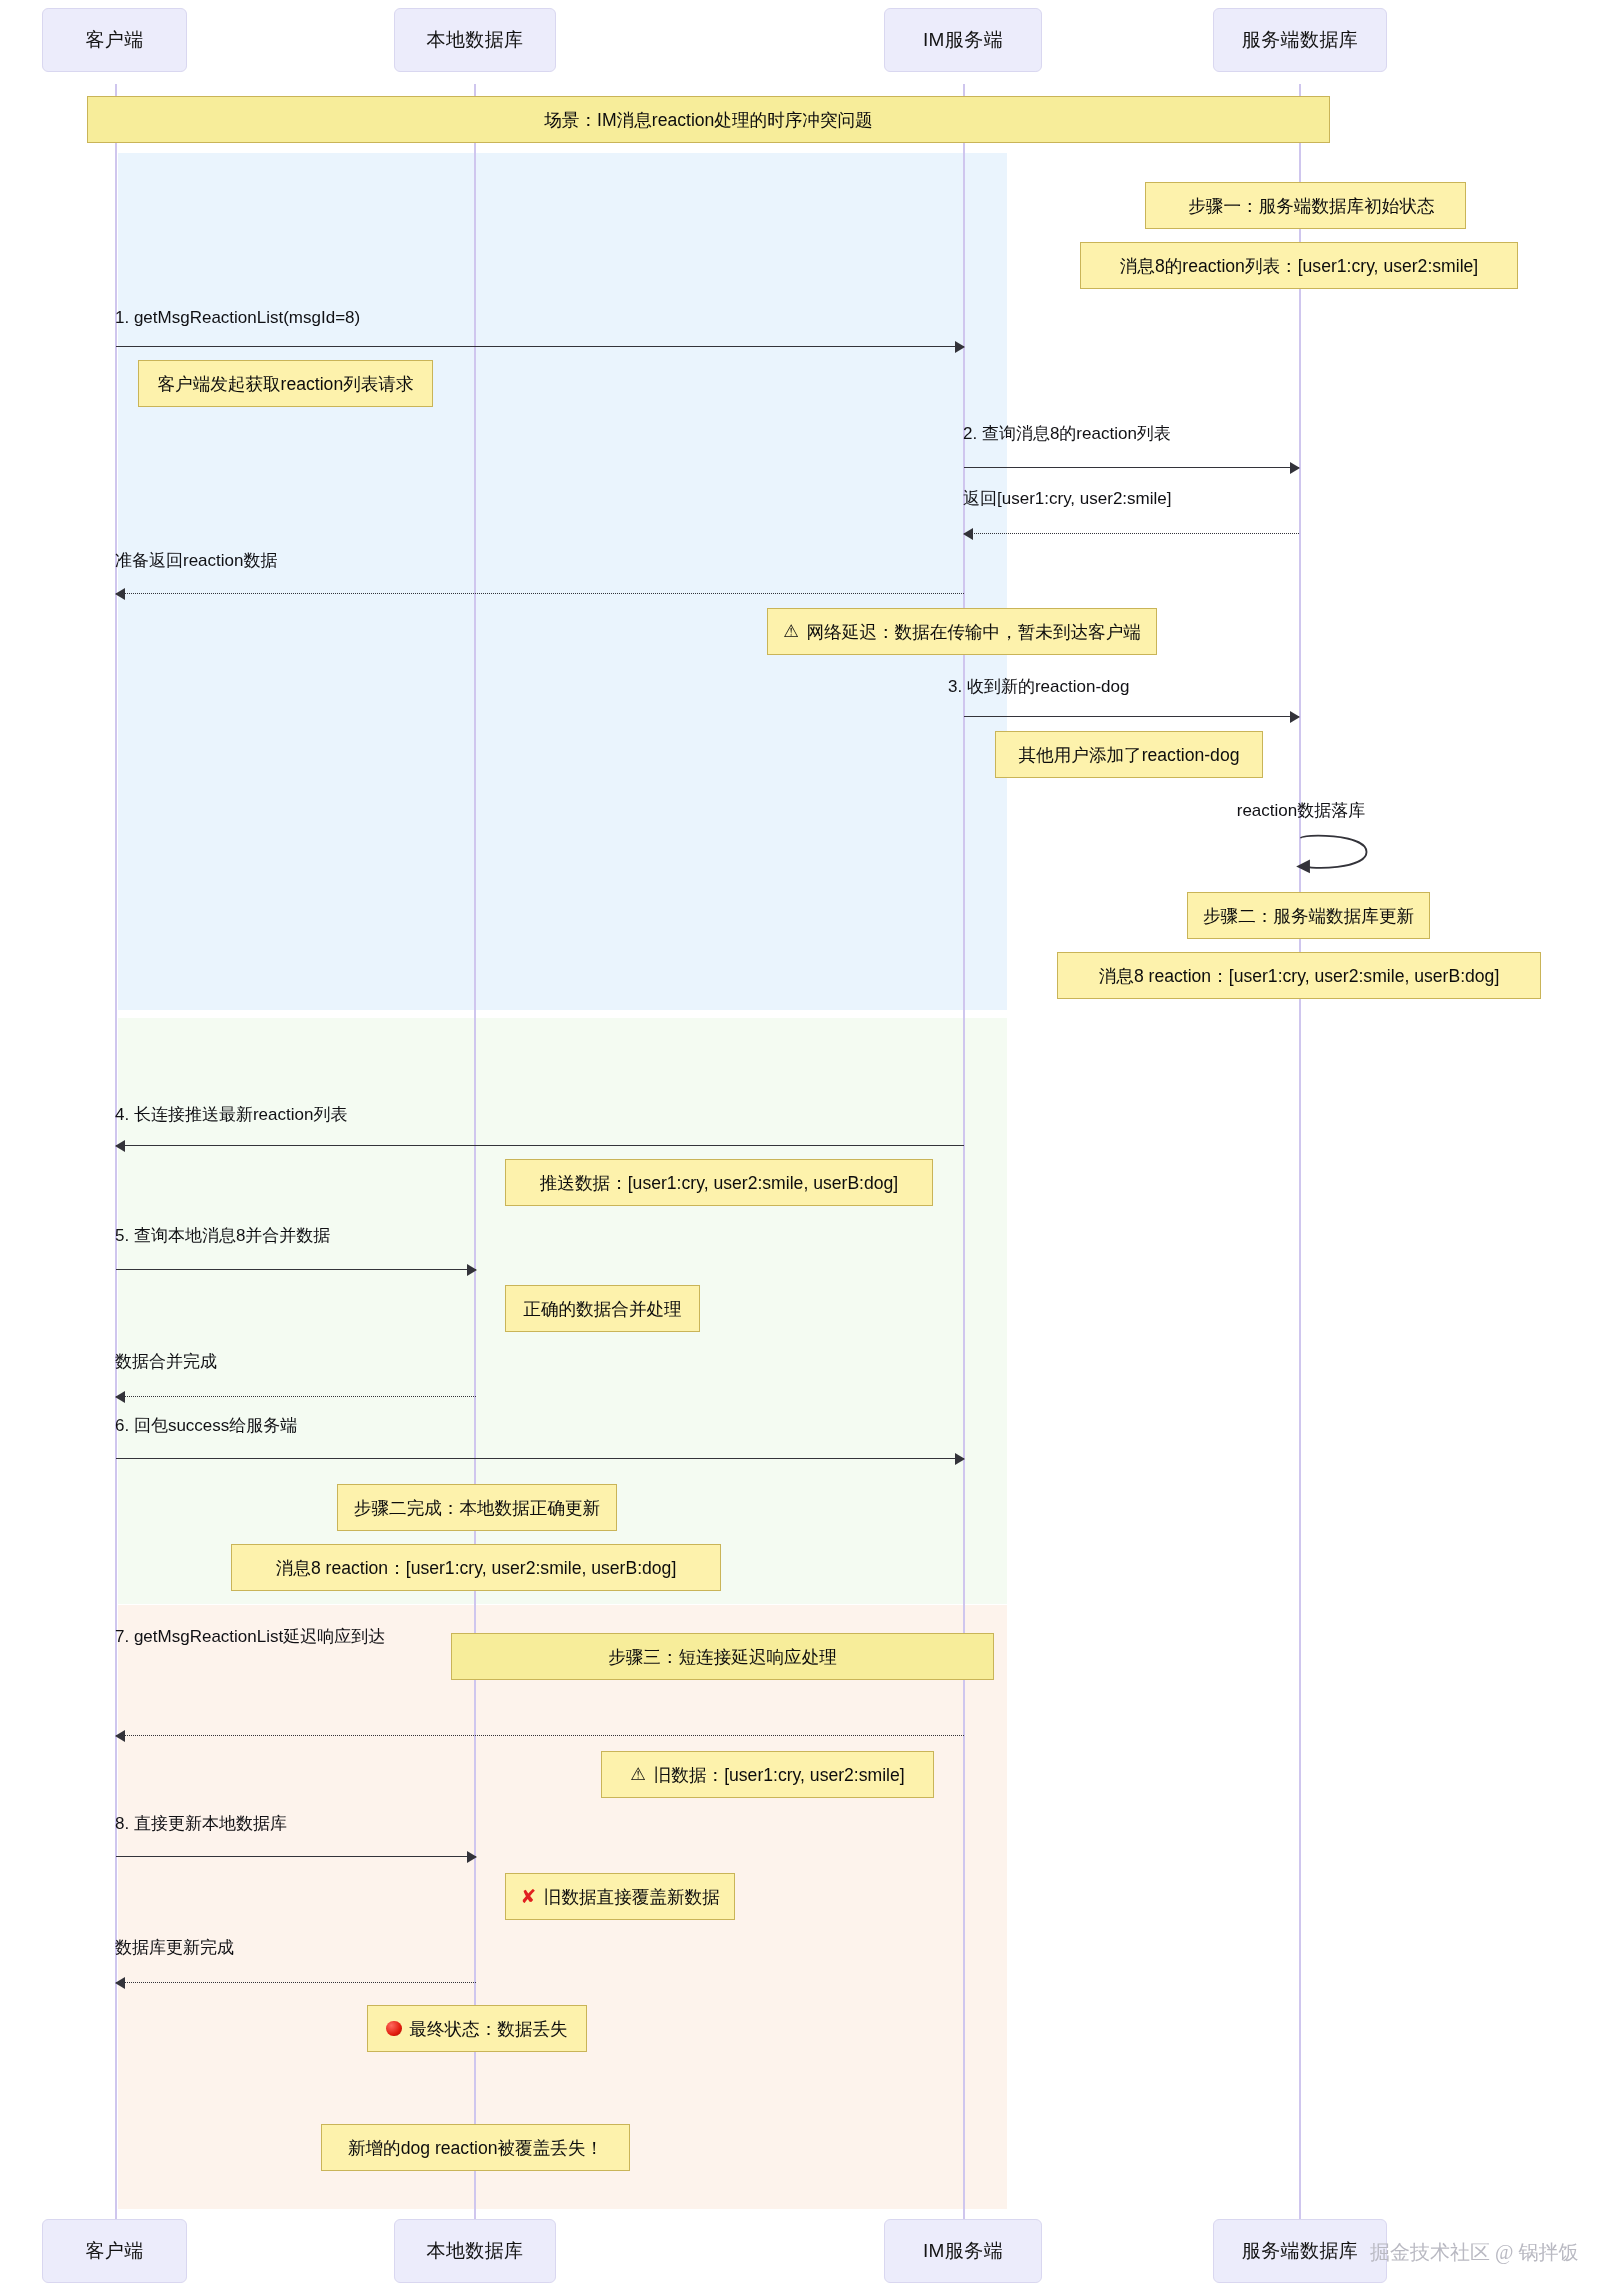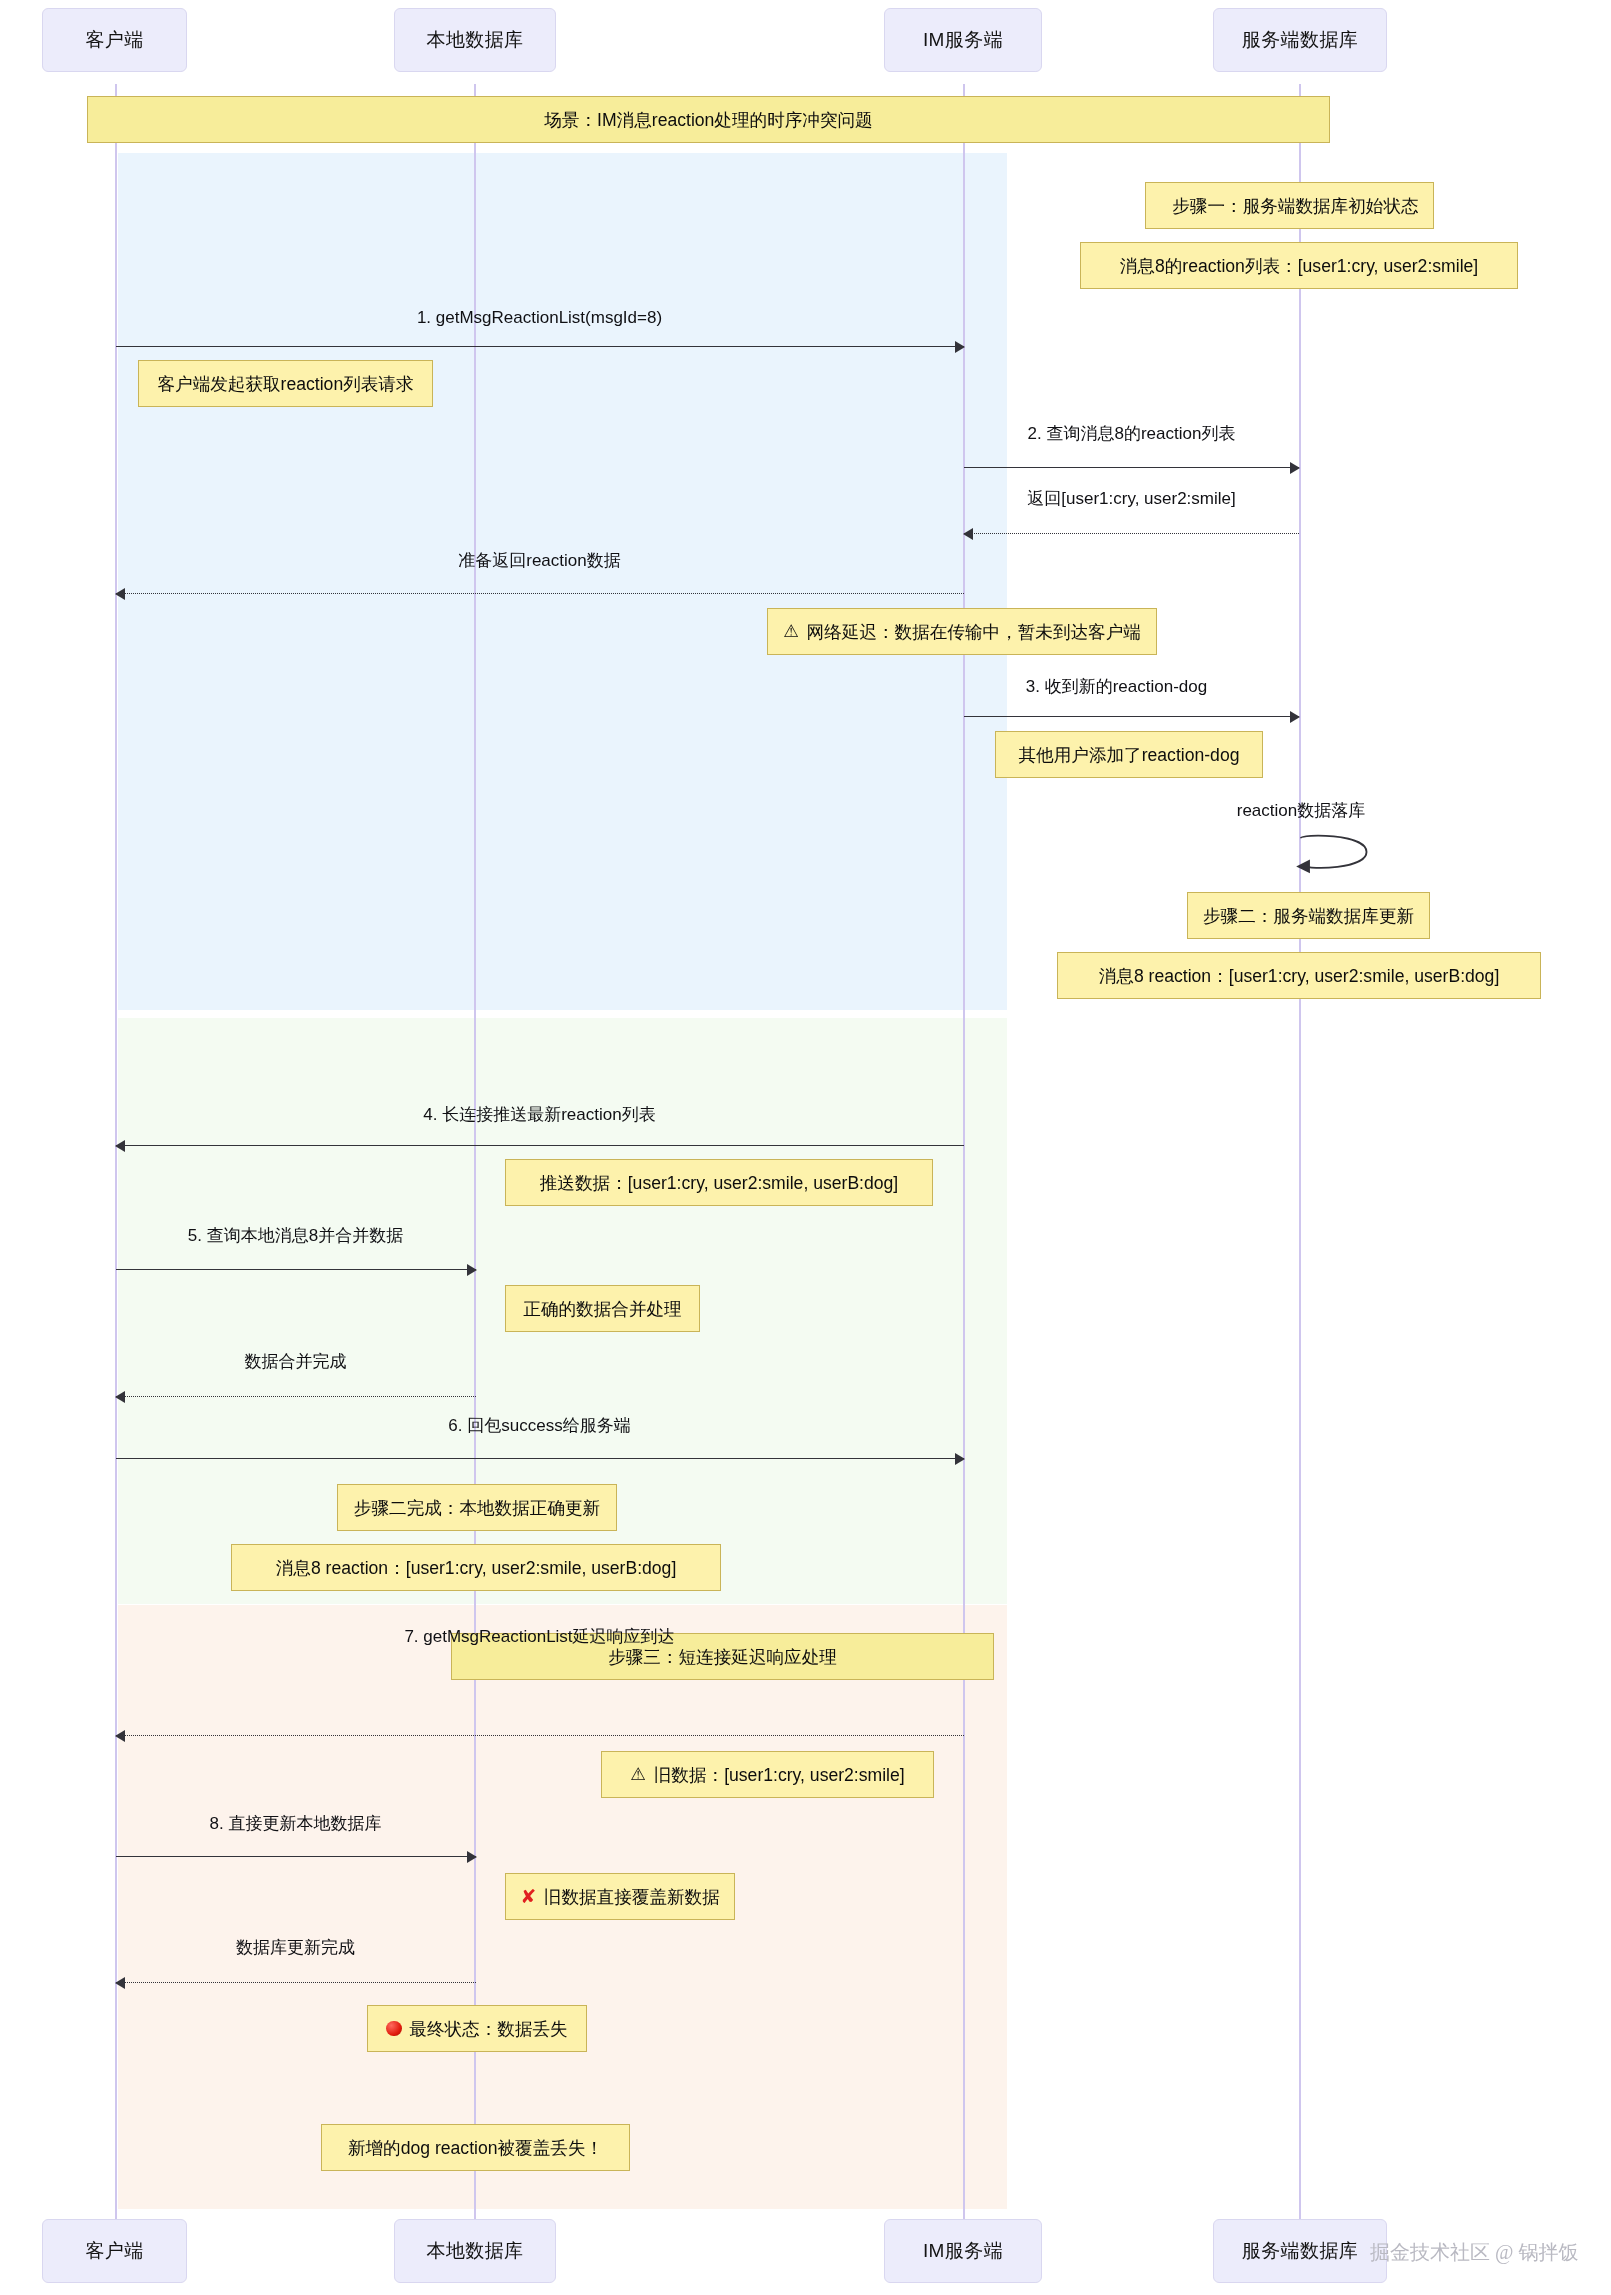--- a/index.html
+++ b/index.html
@@ -77,21 +77,21 @@
     position:absolute;top:-5.4px;width:0;height:0;
     border-top:6.1px solid transparent;border-bottom:6.1px solid transparent;
   }
   .msg .head.right{right:-0.8px;border-left:10.7px solid #33333a;}
   .msg .head.left{left:-0.8px;border-right:10.7px solid #33333a;}
   .msglabel{
     position:absolute;
     font-size:17px;
     color:#101014;
     white-space:nowrap;
-    text-align:center;
+    text-align:left;
   }
   
   .selfloop{position:absolute;}
   
   .watermark{
     position:absolute;
     font-size:20px;
     color:#b9b9c2;
     white-space:nowrap;
     font-family:"Liberation Serif","DejaVu Serif",serif;
@@ -121,21 +121,21 @@
       <span>IM服务端</span>
     </div>
   <div class="actor" style="left:1213px;top:7.7px;width:174px;">
       <span>服务端数据库</span>
     </div>
 
   <div class="note wide" style="left:87px;top:96px;width:1243px;height:47px;">
     <span>场景：IM消息reaction处理的时序冲突问题</span>
   </div>
 
-  <div class="note" style="left:1145px;top:182px;width:289px;height:47px;padding-left:24px;">
+  <div class="note" style="left:1145px;top:182px;width:321px;height:47px;padding-left:24px;">
     <span>步骤一：服务端数据库初始状态</span>
   </div>
   <div class="note" style="left:1080px;top:242px;width:438px;height:47px;">
     <span>消息8的reaction列表：[user1:cry, user2:smile]</span>
   </div>
 
   <div class="msglabel" style="left:115px;top:308px;width:849px;">1. getMsgReactionList(msgId=8)</div>
   <div class="msg" style="left:116px;top:346px;width:848px;">
     <div class="line"></div>
     <div class="head right"></div>

